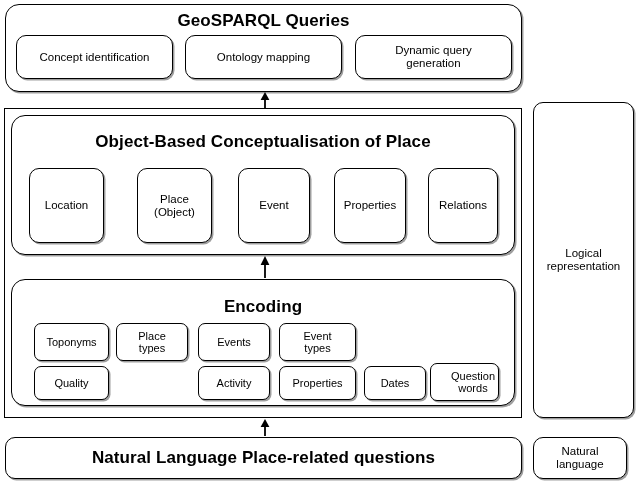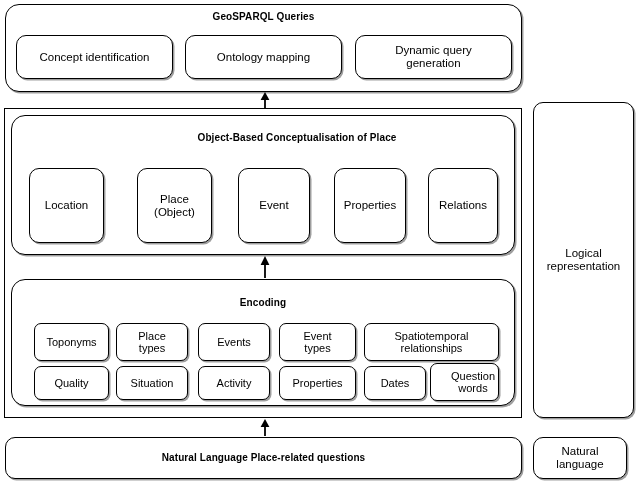--- a/index.html
+++ b/index.html
@@ -40,21 +40,21 @@
   .rounded-sm { border-radius: 7px; }
   .square { border-radius: 0; }
 
   .shadowed {
     box-shadow: 1.5px 1.5px 0 rgba(0,0,0,0.38);
   }
 
   .title {
     position: absolute;
     font-weight: bold;
-    font-size: 10px;
+    font-size: 17px;
     text-align: center;
     white-space: nowrap;
     letter-spacing: 0.1px;
   }
 
   .leaf-label {
     font-size: 11.5px;
     padding: 0 3px;
     white-space: pre-line;
   }
@@ -94,21 +94,21 @@
     <svg width="14" height="16" viewBox="0 0 14 16">
       <line x1="7" y1="16" x2="7" y2="4" stroke="#000" stroke-width="1.8"></line>
       <polygon points="7,0 2.6,8 11.4,8" fill="#000"></polygon>
     </svg>
   </div>
 
   <div class="box square" style="left:4px; top:108px; width:518px; height:310px;"></div>
 
   <div class="box rounded-lg shadowed" style="left:11px; top:115px; width:504px; height:140px;"></div>
 
-  <div class="title" style="left:11px; top:132px; width:504px;margin-left:34px;">Object-Based Conceptualisation of Place</div>
+  <div class="title" style="left:11px; top:132px; width:504px;">Object-Based Conceptualisation of Place</div>
 
   <div class="box rounded-md shadowed" style="left:29px; top:168px; width:75px; height:75px;">
     <span class="leaf-label">Location</span>
   </div>
 
   <div class="box rounded-md shadowed" style="left:137px; top:168px; width:75px; height:75px;">
     <span class="leaf-label">Place
 (Object)</span>
   </div>
 
@@ -146,32 +146,25 @@
 
   <div class="box rounded-sm shadowed" style="left:198px; top:323px; width:72px; height:38px;">
     <span class="leaf-label small-label">Events</span>
   </div>
 
   <div class="box rounded-sm shadowed" style="left:279px; top:323px; width:77px; height:38px;">
     <span class="leaf-label small-label">Event
 types</span>
   </div>
 
-  <div class="box rounded-sm shadowed" style="left:364px; top:323px; width:135px; height:38px;">
-    <span class="leaf-label small-label">Spatiotemporal
-relationships</span>
-  </div>
 
   <div class="box rounded-sm shadowed" style="left:34px; top:366px; width:75px; height:34px;">
     <span class="leaf-label small-label">Quality</span>
   </div>
 
-  <div class="box rounded-sm shadowed" style="left:116px; top:366px; width:72px; height:34px;">
-    <span class="leaf-label small-label">Situation</span>
-  </div>
 
   <div class="box rounded-sm shadowed" style="left:198px; top:366px; width:72px; height:34px;">
     <span class="leaf-label small-label">Activity</span>
   </div>
 
   <div class="box rounded-sm shadowed" style="left:279px; top:366px; width:77px; height:34px;">
     <span class="leaf-label small-label">Properties</span>
   </div>
 
   <div class="box rounded-sm shadowed" style="left:364px; top:366px; width:62px; height:34px;">

